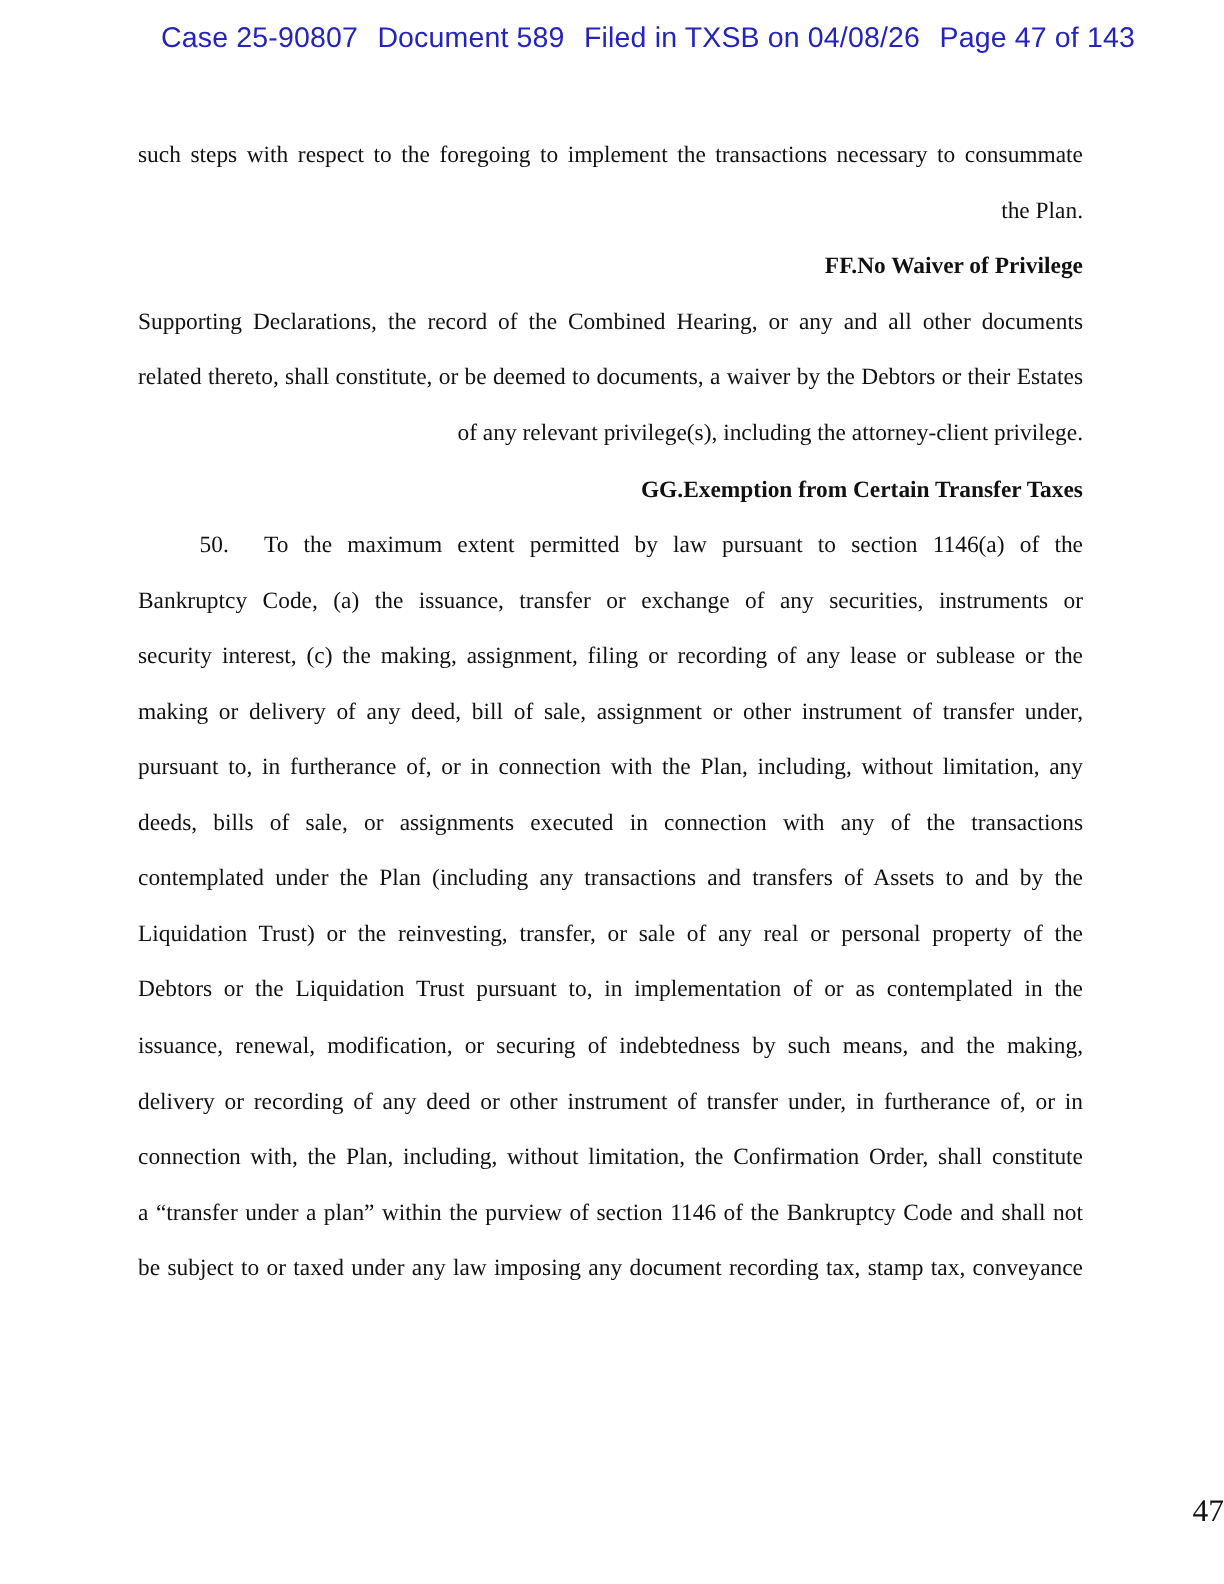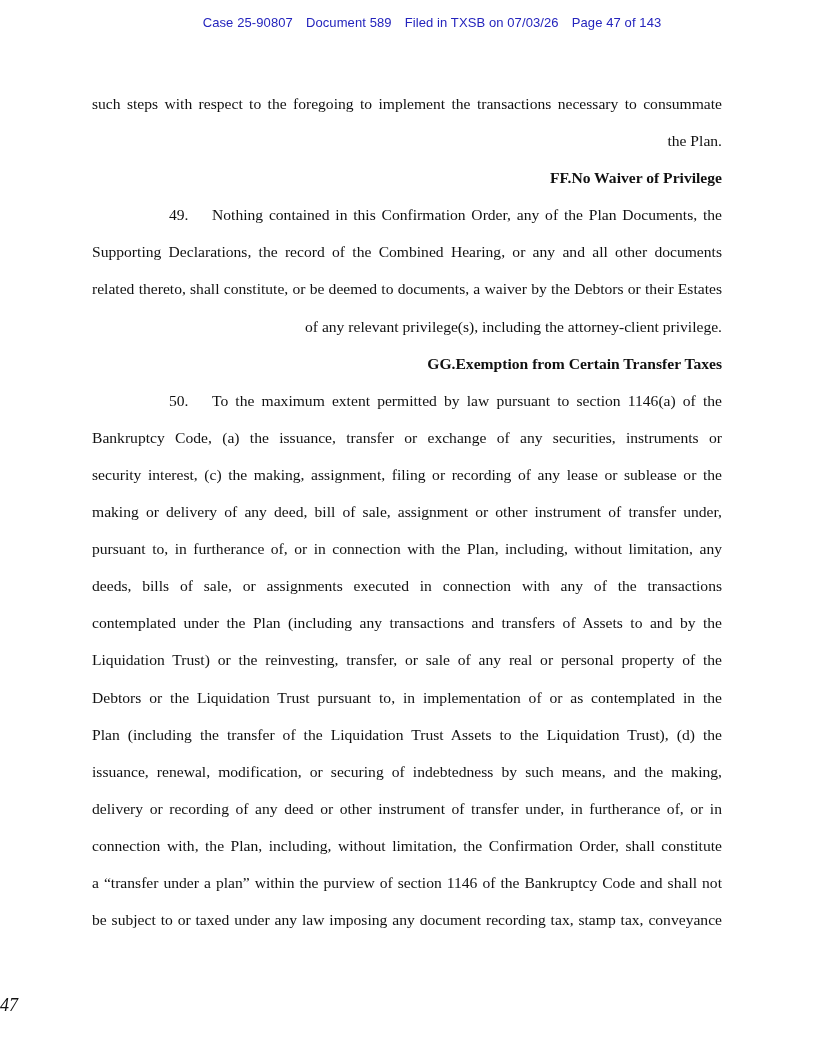--- a/index.html
+++ b/index.html
@@ -14,21 +14,21 @@
   }
   .stamp-header {
     position: absolute;
     top: 15px;
     left: 0;
     right: 0;
     display: flex;
     justify-content: center;
     gap: 13px;
     font-family: "Liberation Sans", sans-serif;
-    font-size: 13px;
+    font-size: 19px;
     letter-spacing: 0.1px;
     white-space: nowrap;
     margin-left: 48px;
   }
   .doc-body {
     position: absolute;
     left: 92px;
     top: 85px;
     width: 630px;
     font-size: 15.6px;
@@ -42,63 +42,59 @@
   }
   .just {
     text-align: justify;
     text-align-last: justify;
   }
   .heading { font-weight: bold; }
   .indent { padding-left: 41px; }
   .num {
     display: inline-block;
     width: 43px;
-    margin-left: 36px;
   }
   .page-footer {
     position: absolute;
     top: 995px;
     left: 0;
     right: 0;
-    text-align: left;
-    font-size: 18px;
-    font-style: italic;
+    text-align: right;
+    font-size: 21px;
   }
 </style>
 </head>
 <body>
 
 <div class="page">
 
   <div class="stamp-header" style="color: rgb(36, 36, 189);">
     <span>Case 25-90807</span>
     <span>Document 589</span>
-    <span>Filed in TXSB on 07/03/26</span>
+    <span>Filed in TXSB on 04/08/26</span>
     <span>Page 47 of 143</span>
   </div>
 
   <div class="doc-body">
       <div class="line just">such steps with respect to the foregoing to implement the transactions necessary to consummate</div>
       <div class="line">the Plan.</div>
       <div class="line heading"><span class="num">FF.</span><span>No Waiver of Privilege</span></div>
-      <div class="line indent just"><span class="num">49.</span>Nothing contained in this Confirmation Order, any of the Plan Documents, the</div>
       <div class="line just">Supporting Declarations, the record of the Combined Hearing, or any and all other documents</div>
       <div class="line just">related thereto, shall constitute, or be deemed to documents, a waiver by the Debtors or their Estates</div>
       <div class="line">of any relevant privilege(s), including the attorney-client privilege.</div>
       <div class="line heading"><span class="num">GG.</span><span>Exemption from Certain Transfer Taxes</span></div>
       <div class="line indent just"><span class="num">50.</span>To the maximum extent permitted by law pursuant to section 1146(a) of the</div>
       <div class="line just">Bankruptcy Code, (a) the issuance, transfer or exchange of any securities, instruments or</div>
       <div class="line just">security interest, (c) the making, assignment, filing or recording of any lease or sublease or the</div>
       <div class="line just">making or delivery of any deed, bill of sale, assignment or other instrument of transfer under,</div>
       <div class="line just">pursuant to, in furtherance of, or in connection with the Plan, including, without limitation, any</div>
       <div class="line just">deeds, bills of sale, or assignments executed in connection with any of the transactions</div>
       <div class="line just">contemplated under the Plan (including any transactions and transfers of Assets to and by the</div>
       <div class="line just">Liquidation Trust) or the reinvesting, transfer, or sale of any real or personal property of the</div>
       <div class="line just">Debtors or the Liquidation Trust pursuant to, in implementation of or as contemplated in the</div>
-      <div class="line just">Plan (including the transfer of the Liquidation Trust Assets to the Liquidation Trust), (d) the</div>
       <div class="line just">issuance, renewal, modification, or securing of indebtedness by such means, and the making,</div>
       <div class="line just">delivery or recording of any deed or other instrument of transfer under, in furtherance of, or in</div>
       <div class="line just">connection with, the Plan, including, without limitation, the Confirmation Order, shall constitute</div>
       <div class="line just">a “transfer under a plan” within the purview of section 1146 of the Bankruptcy Code and shall not</div>
       <div class="line just">be subject to or taxed under any law imposing any document recording tax, stamp tax, conveyance</div>
     </div>
 
   <div class="page-footer">
     <span>47</span>
   </div>

